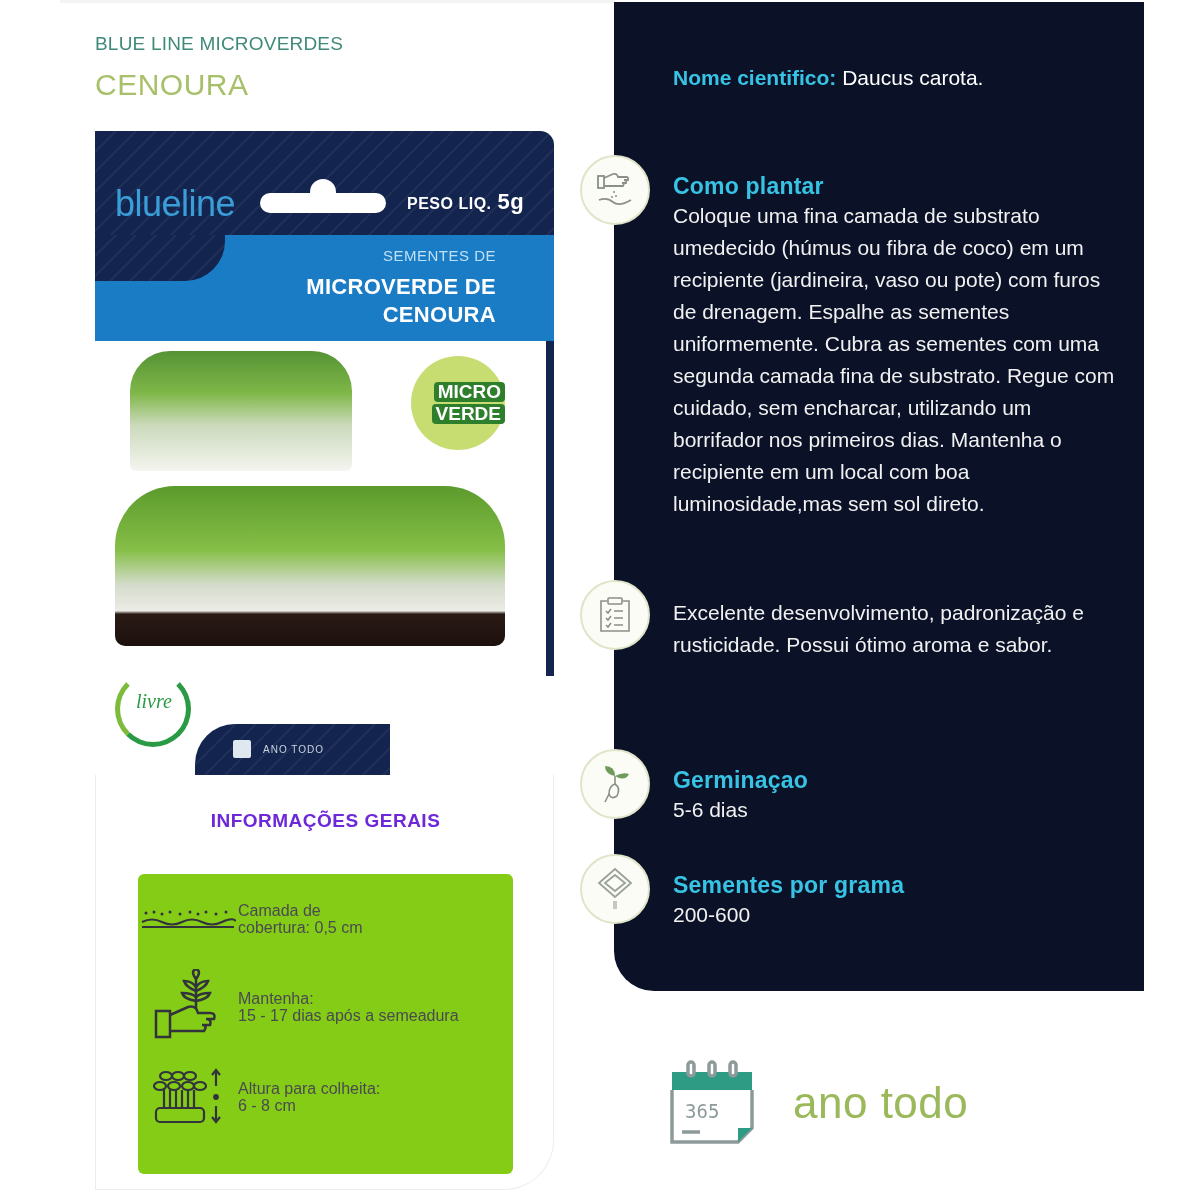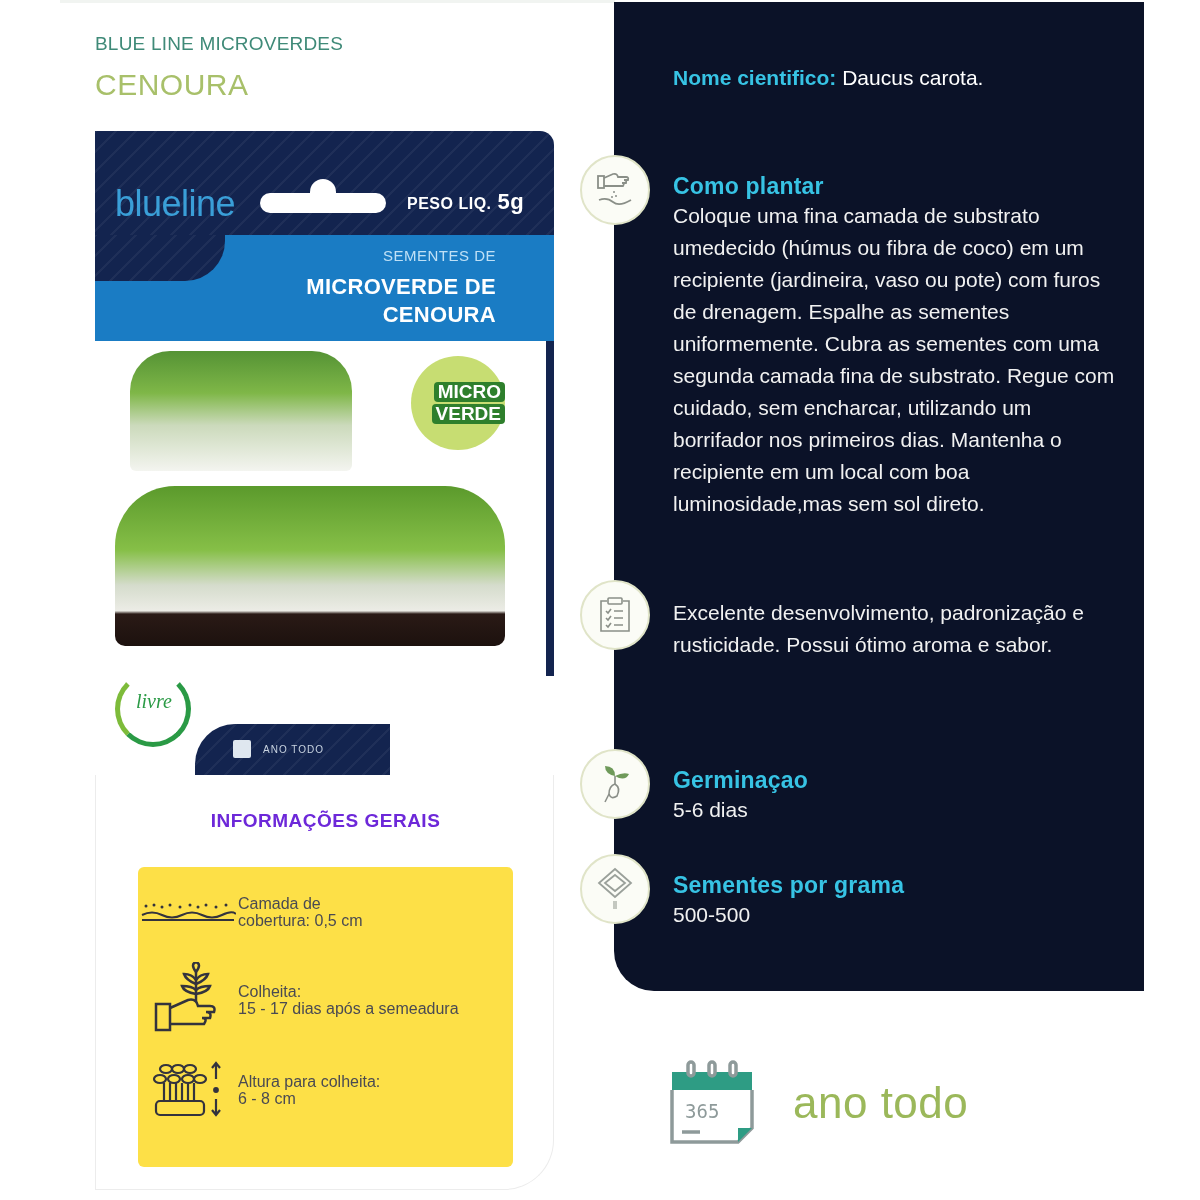--- a/index.html
+++ b/index.html
@@ -45,21 +45,21 @@
   .topseed { position: absolute; left: 293px; top: 340px; width: 166px; height: 105px; background: #e6e8e6; border-top-left-radius: 26px; }
   .ts-name { position: absolute; left: 24px; top: 18px; font-size: 26px; font-weight: bold; color: #254a8a; letter-spacing: -1px; }
   .ts-name i { color: #d83a2a; font-style: normal; }
   .ts-garden { position: absolute; left: 24px; top: 52px; width: 118px; height: 11px; background: #2a8a3e; color: #fff; font-size: 8px; letter-spacing: 8px; text-align: center; line-height: 11px; }
   .ts-tag { position: absolute; left: 30px; top: 68px; font-size: 7px; color: #2a8a3e; letter-spacing: 0.3px; }
 
   
   .info-card { position: absolute; left: 95px; top: 775px; width: 459px; height: 415px; background: #fff;
     border: 1px solid #ececec; border-top: none; border-bottom-right-radius: 50px; }
   .info-title { position: absolute; left: 0; width: 459px; top: 35px; text-align: center; font-size: 19px; font-weight: bold; color: #6d28d9; letter-spacing: 0.5px; }
-  .info-inner { position: absolute; left: 42px; top: 92px; width: 375px; height: 300px; background: #fde047; border-radius: 6px; }
+  .info-inner { position: absolute; left: 42px; top: 99px; width: 375px; height: 300px; background: #84cc16; border-radius: 6px; }
   .info-row { position: absolute; left: 0; display: flex; align-items: center; }
   .info-row .ic { width: 100px; display: flex; justify-content: center; }
   .info-row .txt { font-size: 16px; color: #4a4a52; line-height: 17px; }
 
   
   .dark-panel { position: absolute; left: 614px; top: 2px; width: 530px; height: 989px; background: #0b1228; border-bottom-left-radius: 40px; }
   .sci { position: absolute; left: 673px; top: 66px; font-size: 21px; color: #fff; }
   .sci b { color: #37c3e4; font-weight: bold; }
   .sec { position: absolute; left: 673px; width: 450px; }
   .sec h3 { color: #37c3e4; font-size: 23px; font-weight: bold; line-height: 28px; letter-spacing: 0.2px; }
@@ -145,21 +145,21 @@
             <path d="M44 40 v-30"></path>
             <path d="M44 10 q-6 -8 0 -10 q6 2 0 10"></path>
             <path d="M44 22 q-10 -4 -12 -10 q8 0 12 6"></path>
             <path d="M44 22 q10 -4 12 -10 q-8 0 -12 6"></path>
             <path d="M44 32 q-12 -2 -14 -8 q10 0 14 4"></path>
             <path d="M44 32 q12 -2 14 -8 q-10 0 -14 4"></path>
           </g>
         </svg>
       </div>
       <div class="txt">
-        <div>Colheita:</div>
+        <div>Mantenha:</div>
         <div>15 - 17 dias após a semeadura</div>
       </div>
     </div>
     <div class="info-row" style="top:192px;">
       <div class="ic">
         <svg width="76" height="62" viewBox="0 0 76 62">
           <g stroke="#33333d" stroke-width="2.2" fill="none">
             <ellipse cx="16" cy="10" rx="6" ry="4"></ellipse>
               <ellipse cx="28" cy="10" rx="6" ry="4"></ellipse>
               <ellipse cx="40" cy="10" rx="6" ry="4"></ellipse>
@@ -242,21 +242,21 @@
   <svg width="40" height="44" viewBox="0 0 40 44">
     <g stroke="#9aa09a" stroke-width="1.8" fill="none">
       <path d="M20 2 l16 14 l-16 14 l-16 -14 z"></path>
       <path d="M20 8 l10 8 l-10 8 l-10 -8 z"></path>
     </g>
     <path d="M18 34 h4 v8 h-4 z" fill="#c4c8c0"></path>
   </svg>
 </div>
 <div class="sec" style="top:871px;">
   <h3>Sementes por grama</h3>
-  <p>500-500</p>
+  <p>200-600</p>
 </div>
 
 <div class="cal">
   <svg width="90" height="90" viewBox="0 0 90 90">
     <rect x="4" y="14" width="80" height="18" fill="#2e9c84"></rect>
     <g stroke="#8e9a9a" stroke-width="3.5" fill="none">
       <path d="M4 32 v52 h66 l14 -14 v-38"></path>
       <rect x="20" y="4" width="6" height="14" rx="3" fill="#fff"></rect>
       <rect x="41" y="4" width="6" height="14" rx="3" fill="#fff"></rect>
       <rect x="62" y="4" width="6" height="14" rx="3" fill="#fff"></rect>

